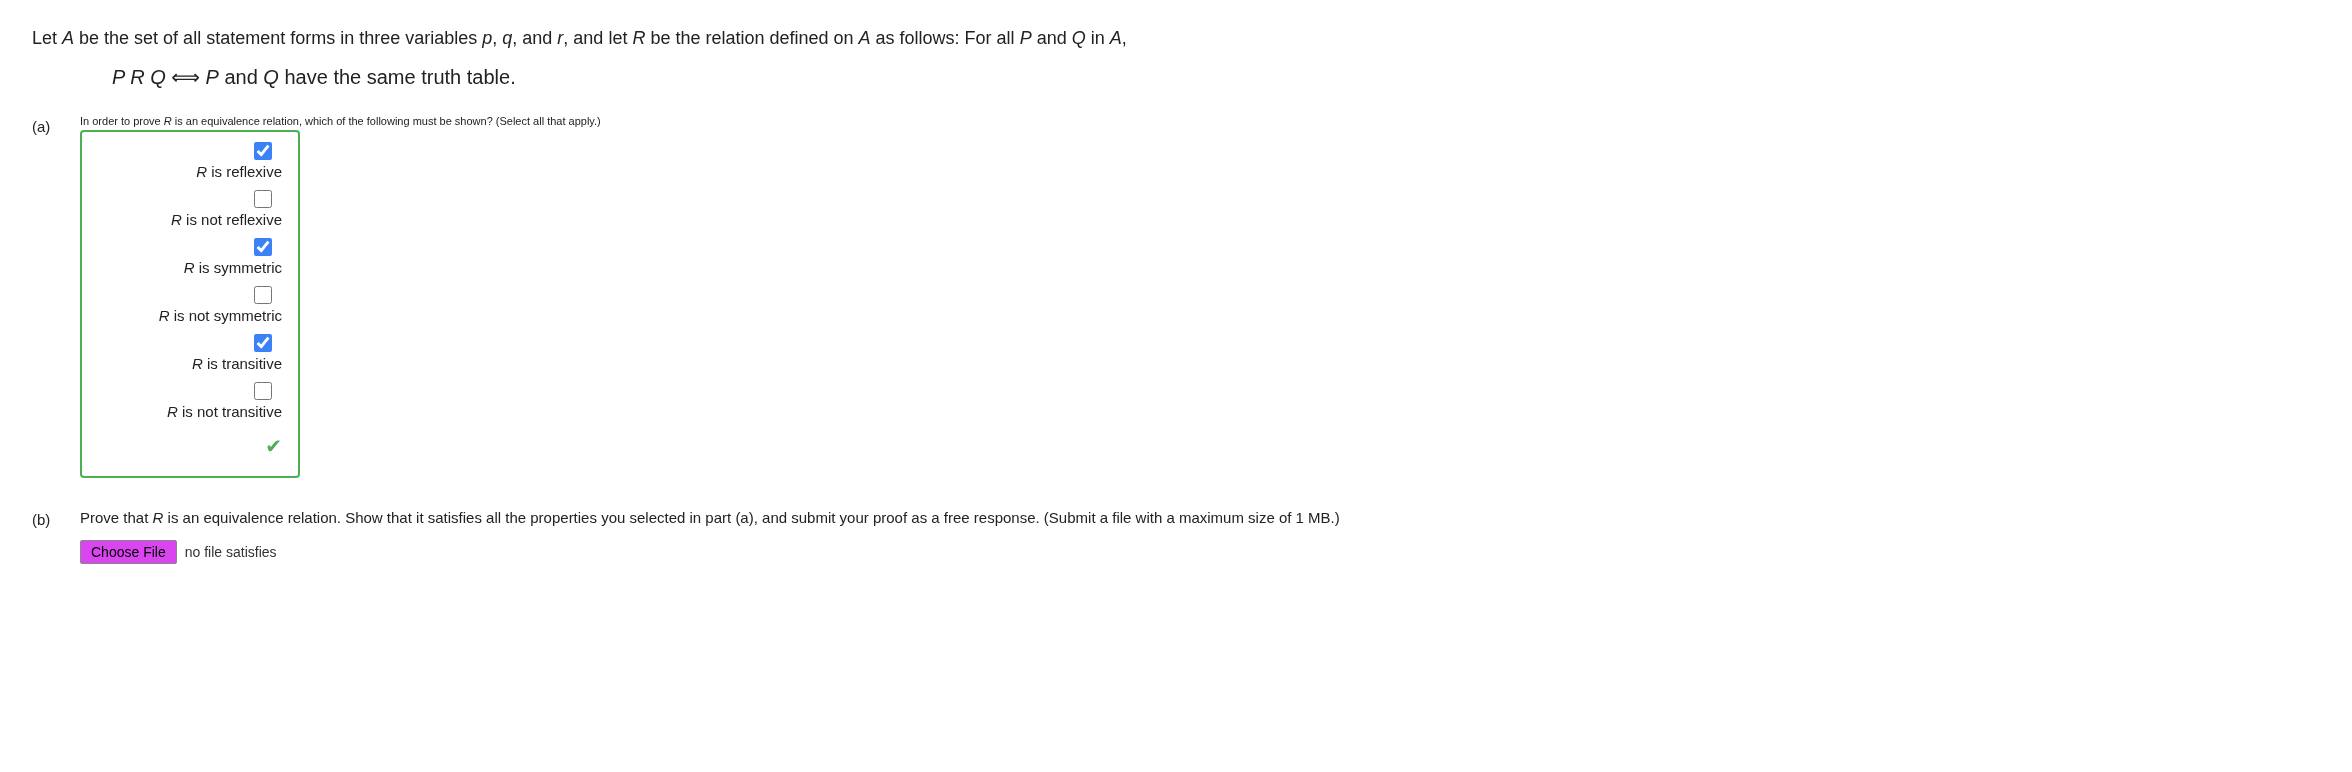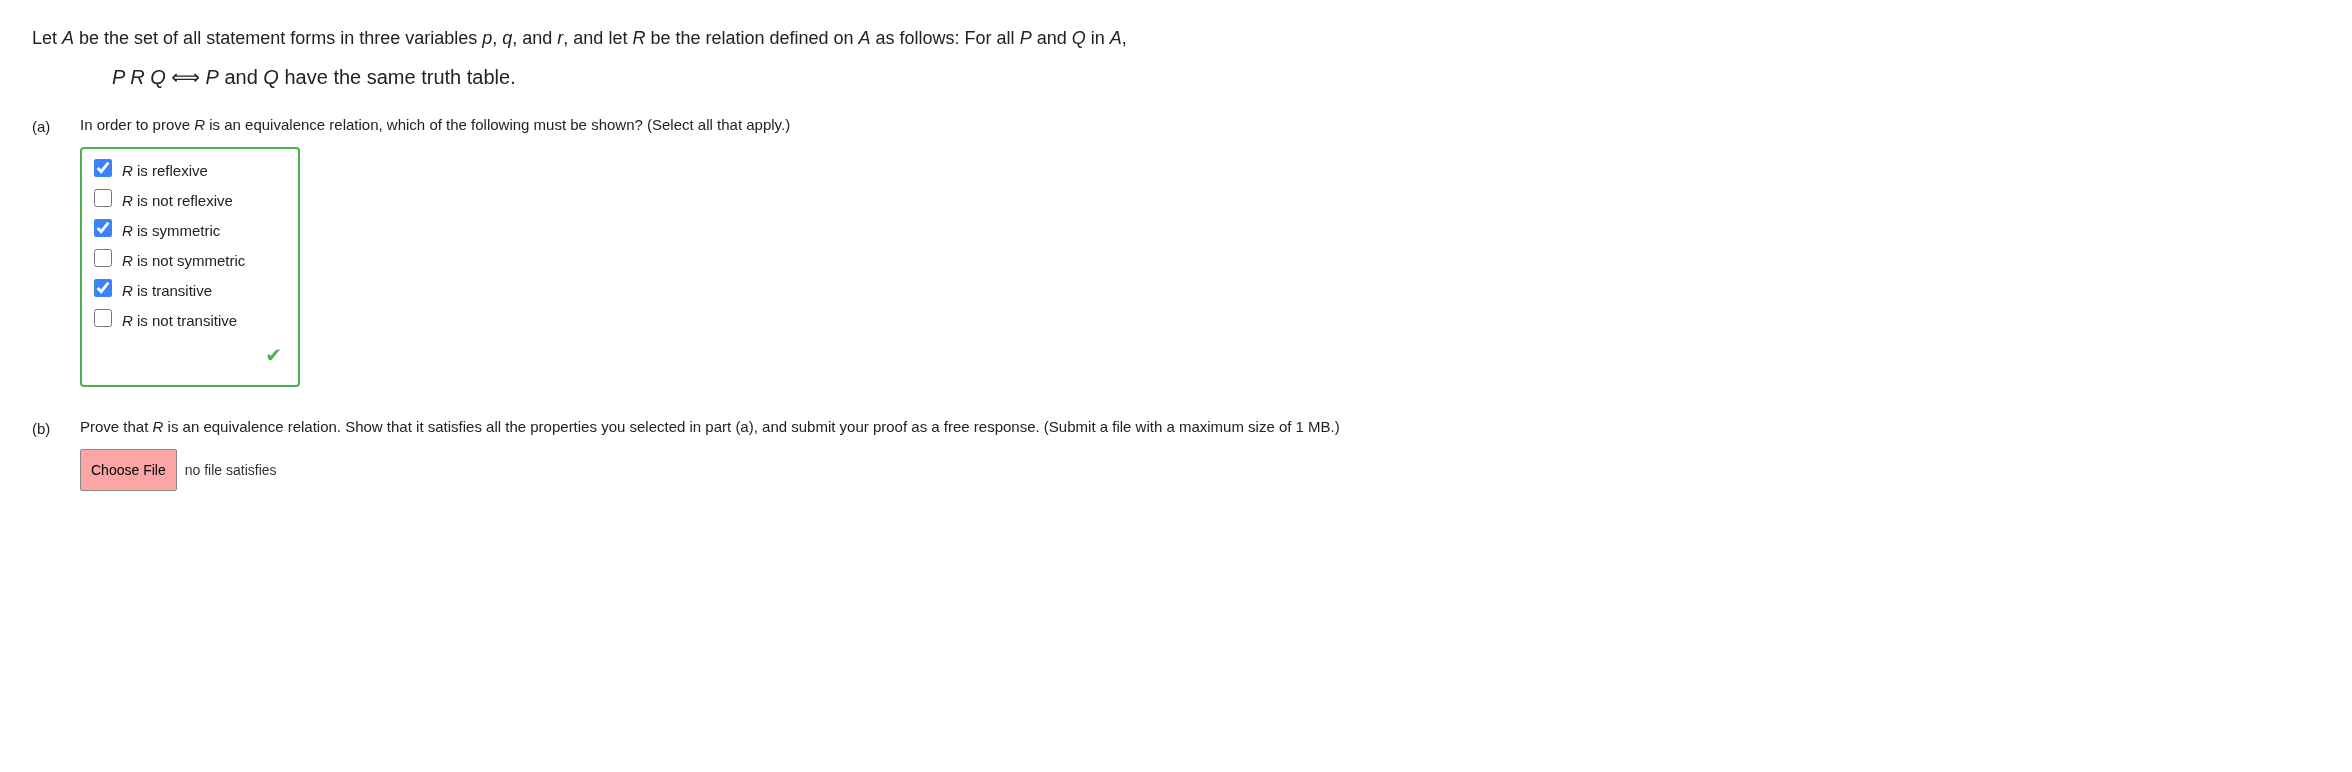--- a/index.html
+++ b/index.html
@@ -38,38 +38,38 @@
       font-size: 15px;
       min-width: 48px;
       padding-top: 2px;
     }
 
     .part-content {
       flex: 1;
     }
 
     .part-question {
-      font-size: 15px;
-      margin-bottom: 10px;
+      font-size: 11px;
     }
 
     .checkbox-box {
       border: 2px solid #4caf50;
       border-radius: 4px;
       padding: 10px 16px 14px 12px;
       display: inline-block;
       min-width: 220px;
       position: relative;
     }
 
     .checkbox-item {
       display: flex;
-      align-items: flex-start;
+      align-items: flex-end;
       margin-bottom: 6px;
       font-size: 15px;
+      flex-direction: column;
     }
 
     .checkbox-item:last-of-type {
       margin-bottom: 2px;
     }
 
     .checkbox-input {
       width: 18px;
       height: 18px;
       margin-right: 10px;
@@ -98,22 +98,22 @@
 
     .file-input-row {
       display: flex;
       align-items: center;
       gap: 8px;
       font-size: 15px;
     }
 
     .choose-file-btn {
       border: 1px solid #888;
-      background: #fca5a5;
-      padding: 12px 10px;
+      background: #d946ef;
+      padding: 3px 10px;
       font-size: 14px;
       cursor: pointer;
       border-radius: 2px;
     }
 
     .no-file-text {
       font-size: 14px;
       color: #333;
     }
   </style>

